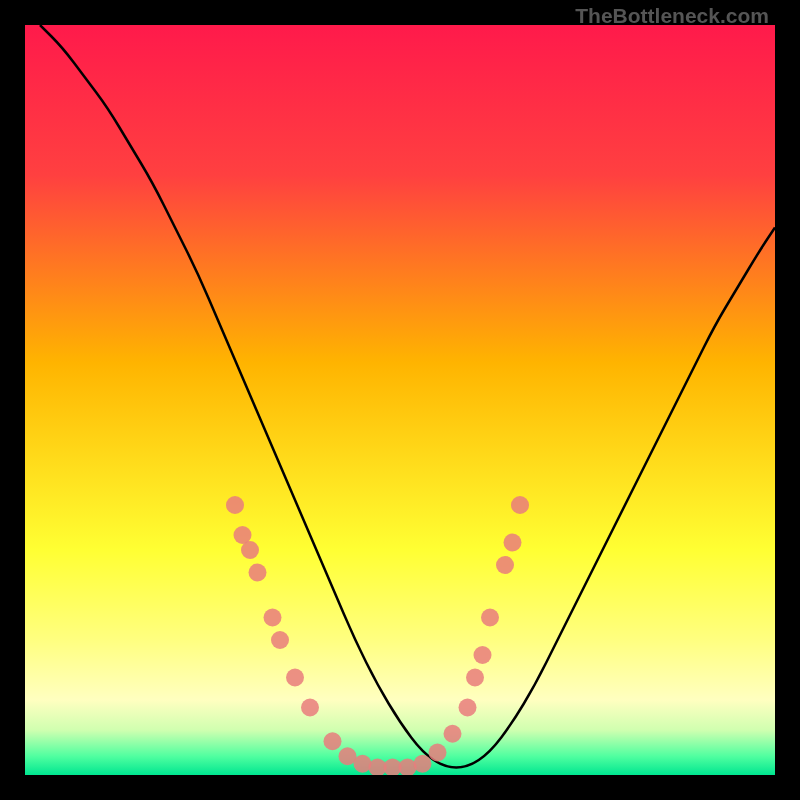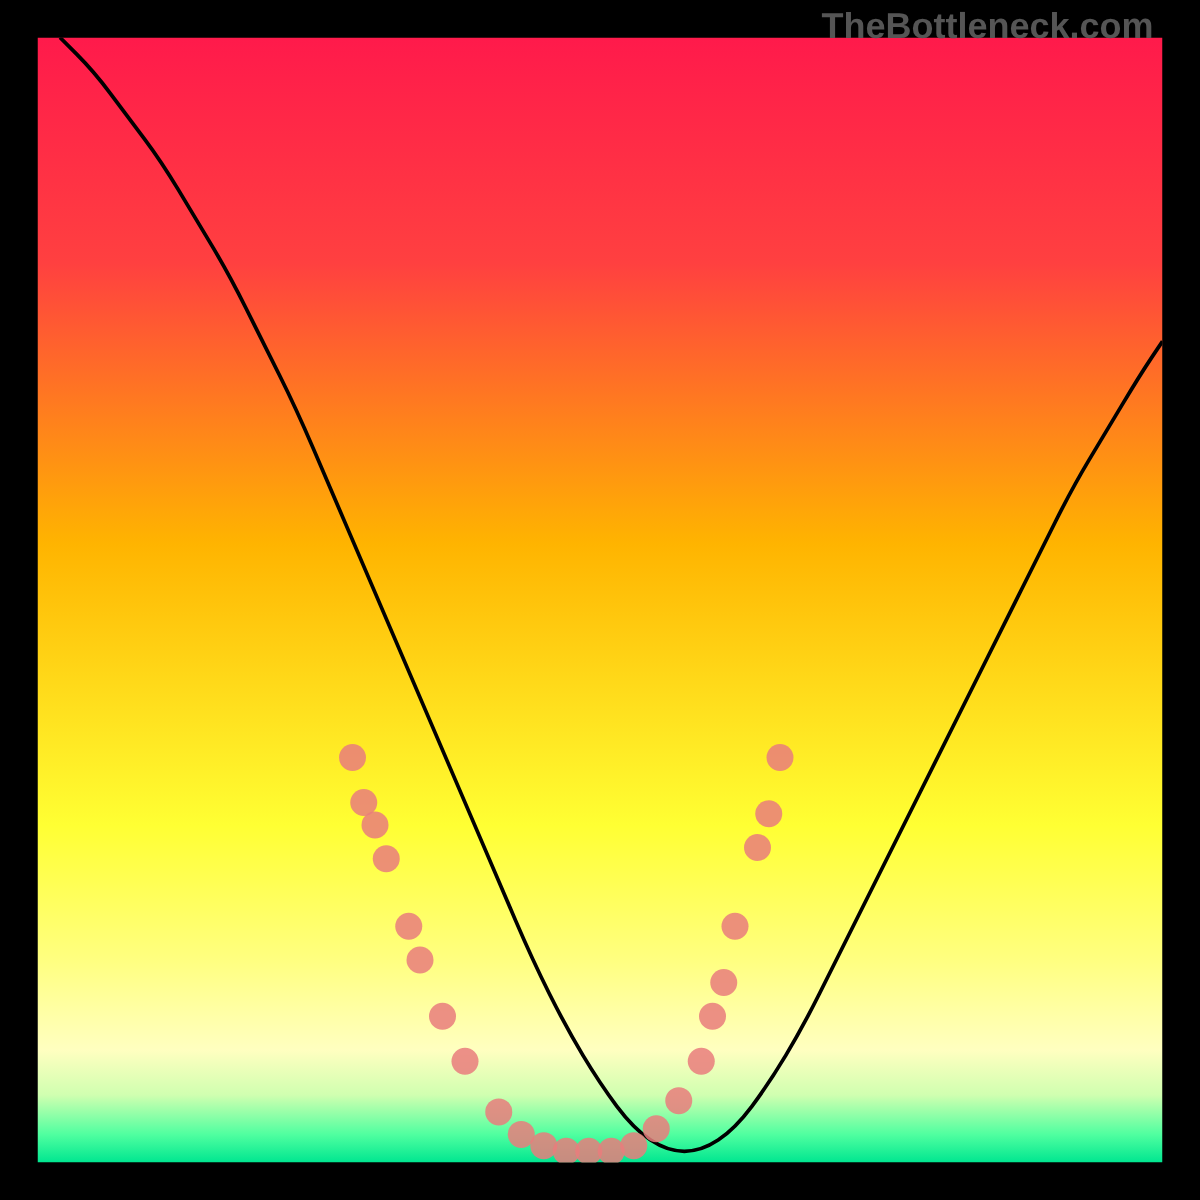--- a/index.html
+++ b/index.html
@@ -24,21 +24,21 @@
     left: 0;
     top: 0;
     width: 750px;
     height: 750px;
   }
   .attribution {
     position: absolute;
     top: 4px;
     right: 31px;
     color: #555555;
-    font-size: 24px;
+    font-size: 21px;
     font-weight: 600;
     letter-spacing: 0px;
     font-family: Arial, Helvetica, sans-serif;
   }
   svg.curve {
     position: absolute;
     left: 0;
     top: 0;
     width: 750px;
     height: 750px;

